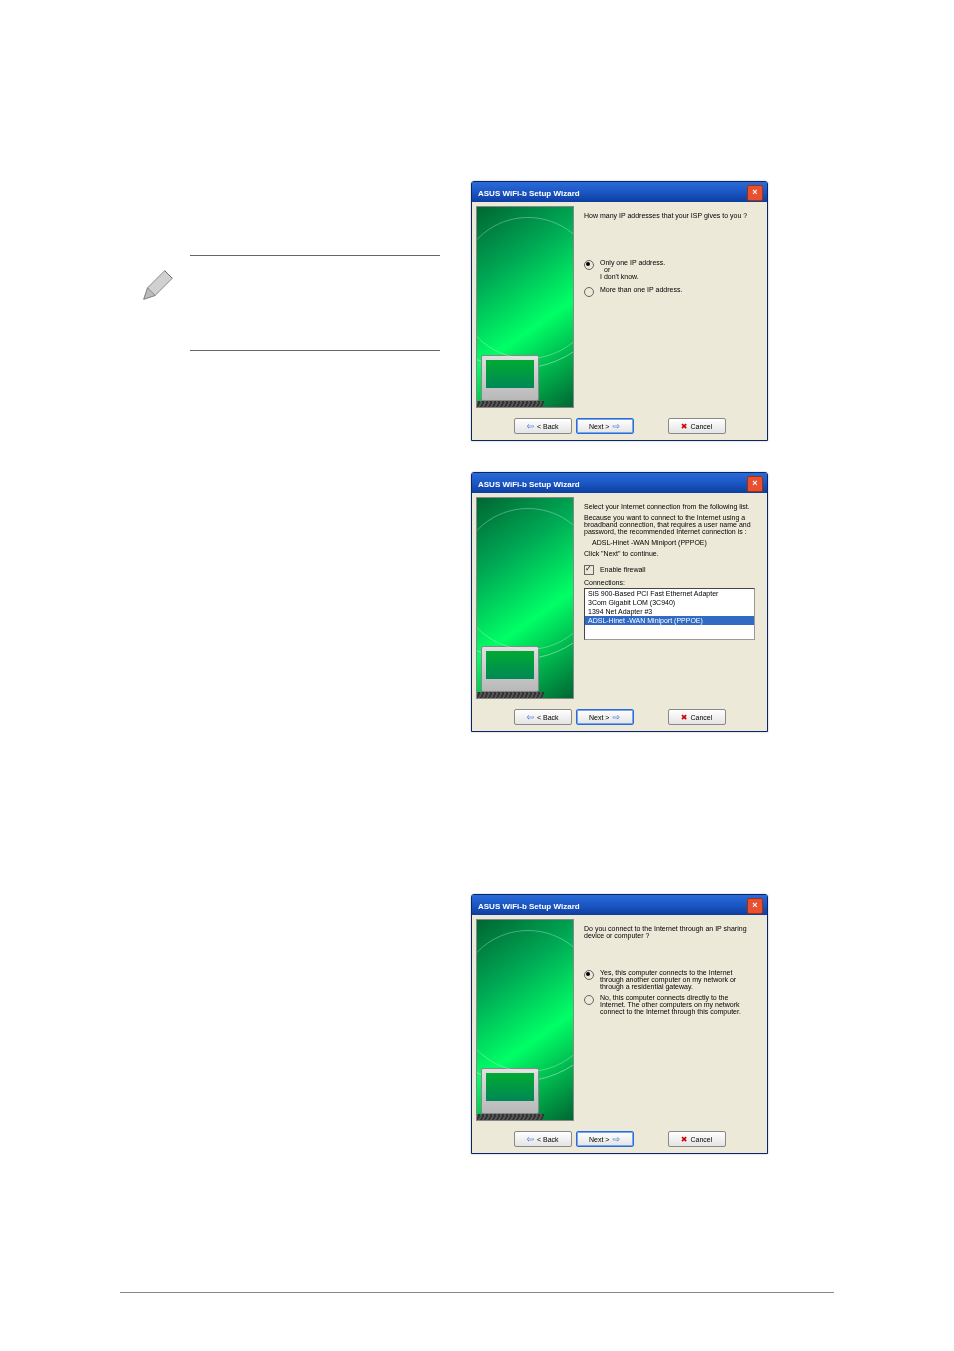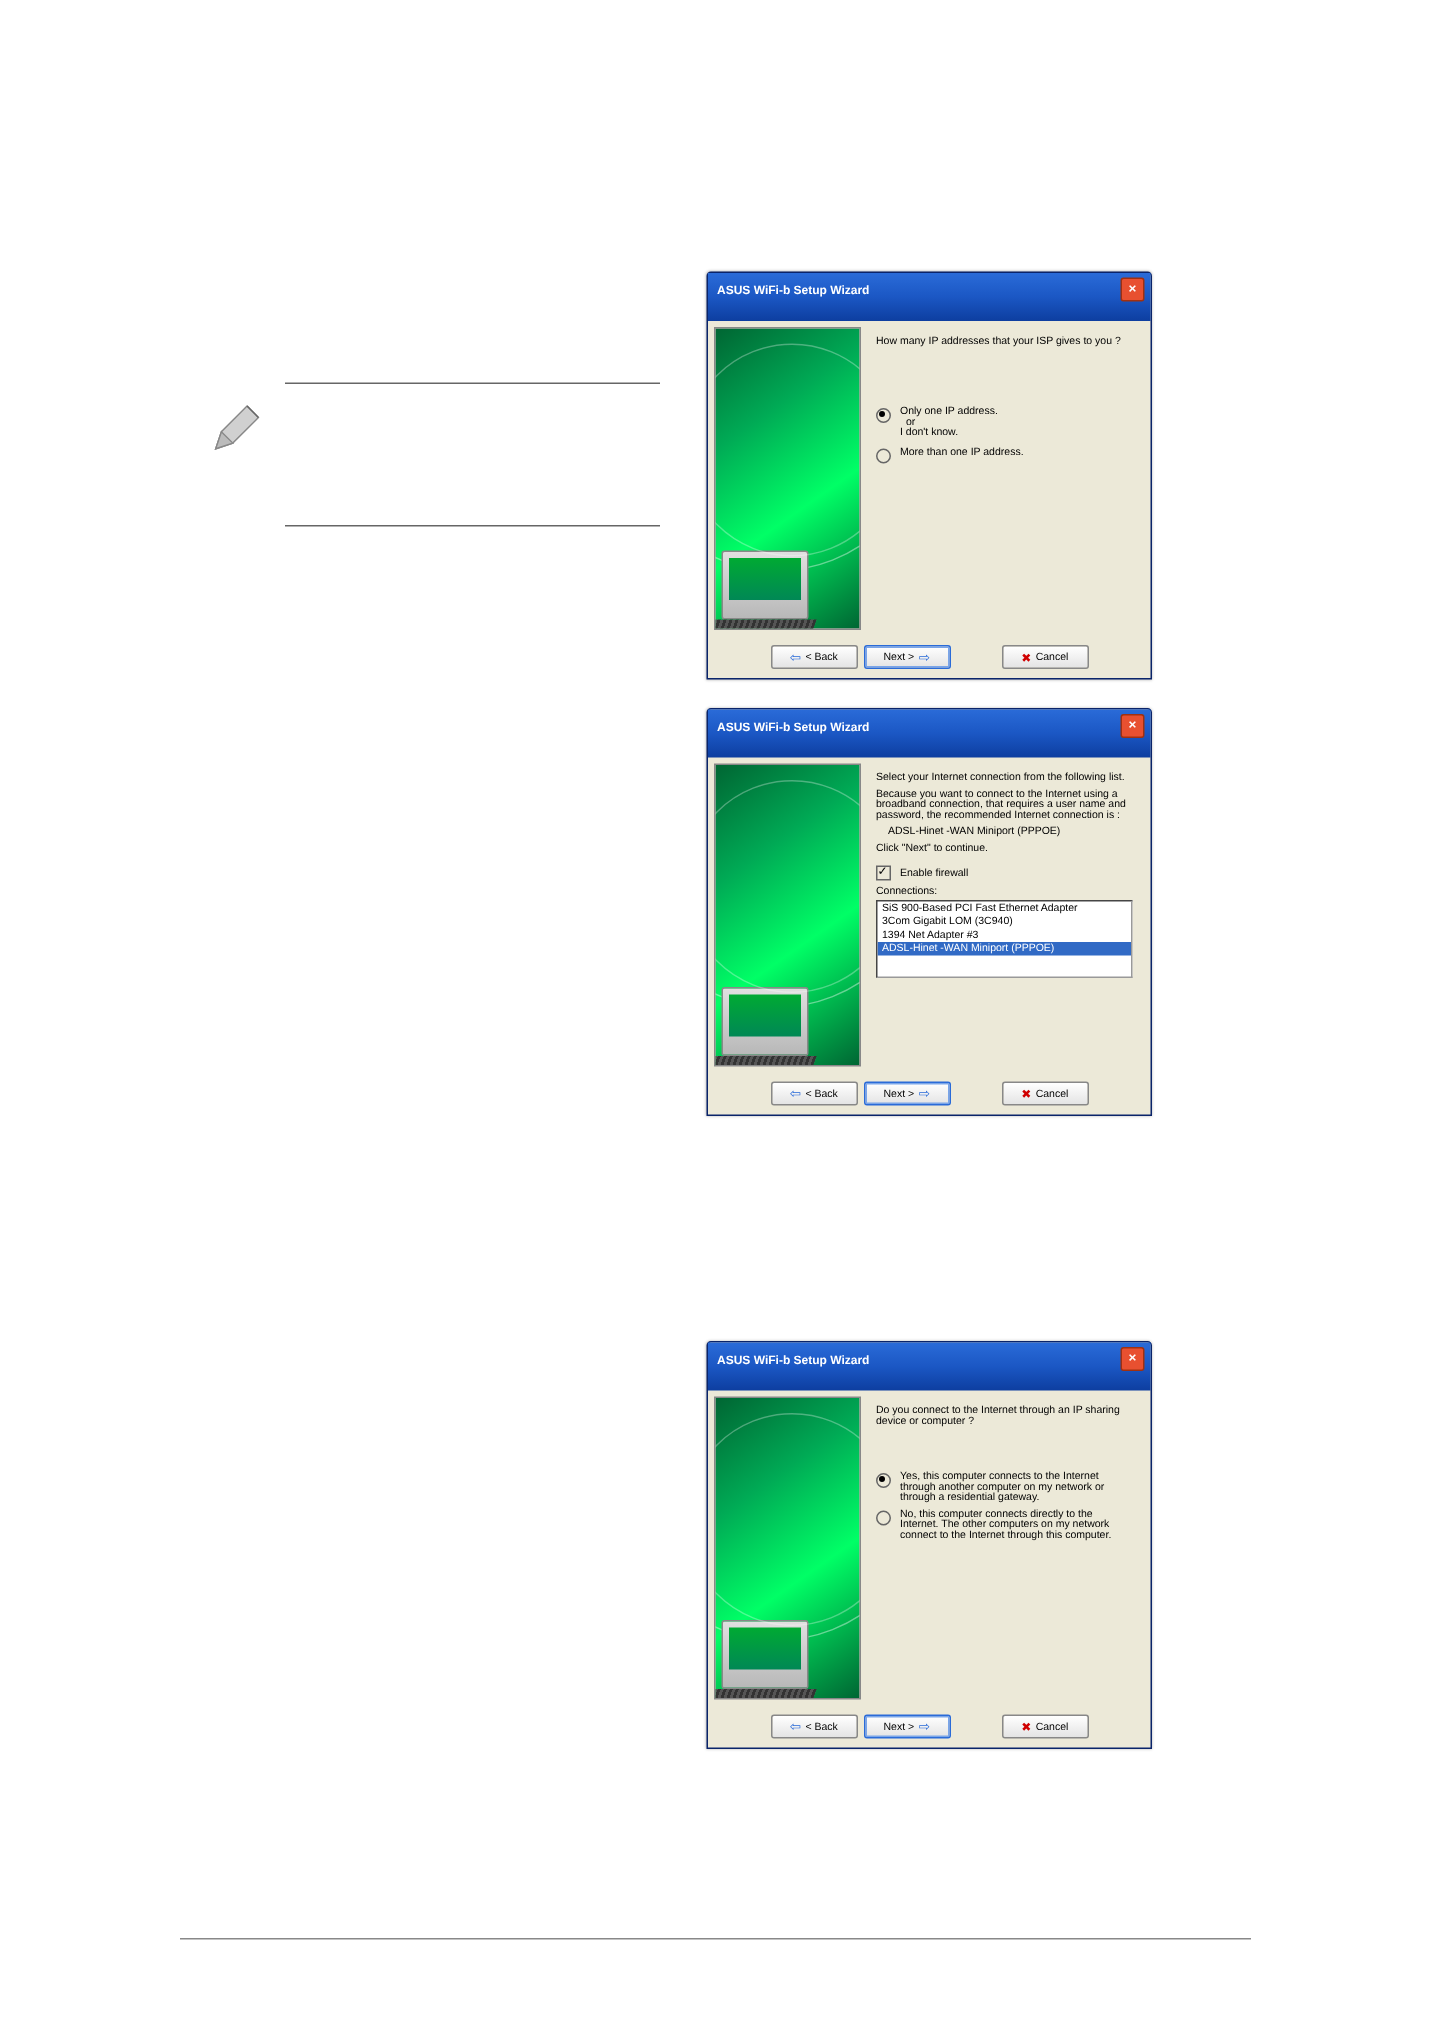--- a/index.html
+++ b/index.html
@@ -46,21 +46,21 @@
     border: 1px solid #0a246a;
     box-shadow: 0 0 2px rgba(0,0,0,0.3);
     border-radius: 3px 3px 0 0;
   }
   .titlebar {
     height: 18px;
     background: linear-gradient(to bottom, #2a6bd8 0%, #1b57c4 50%, #0d3ea0 100%);
     color: #fff;
     font-size: 8px;
     font-weight: bold;
-    padding: 2px 4px 12px 6px;
+    padding: 2px 4px 0 6px;
     display: flex;
     justify-content: space-between;
     align-items: center;
   }
   .closebtn {
     width: 14px;
     height: 14px;
     background: #e85030;
     border: 1px solid #a03010;
     border-radius: 2px;

